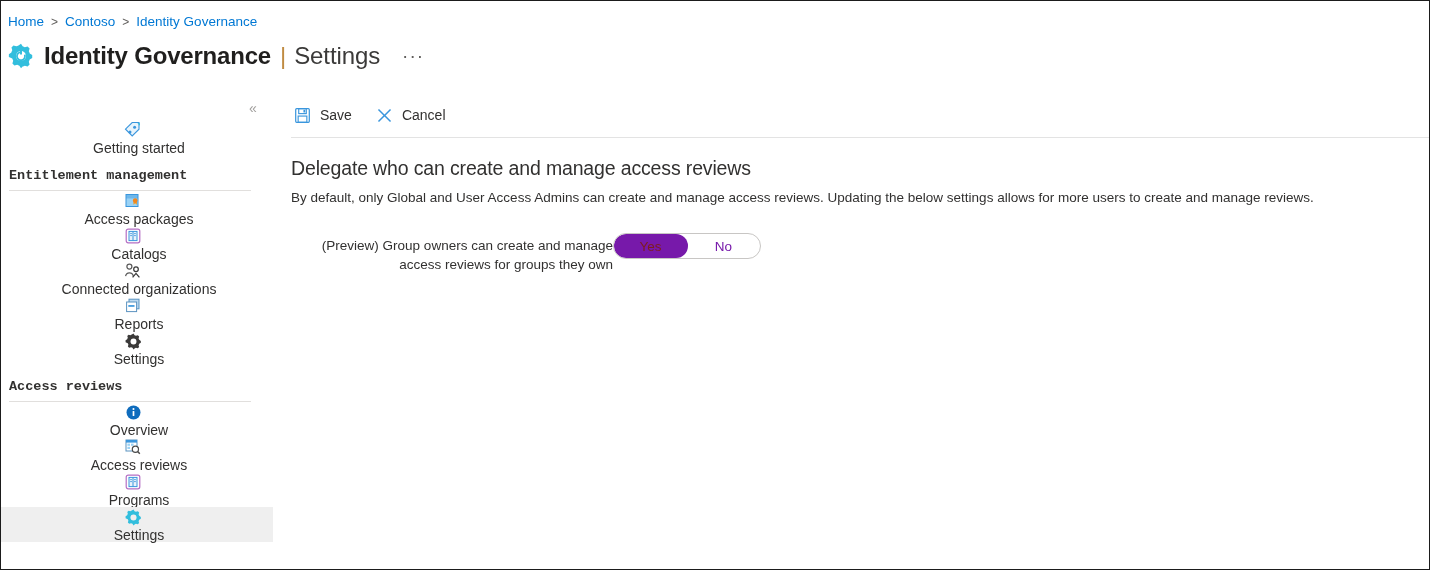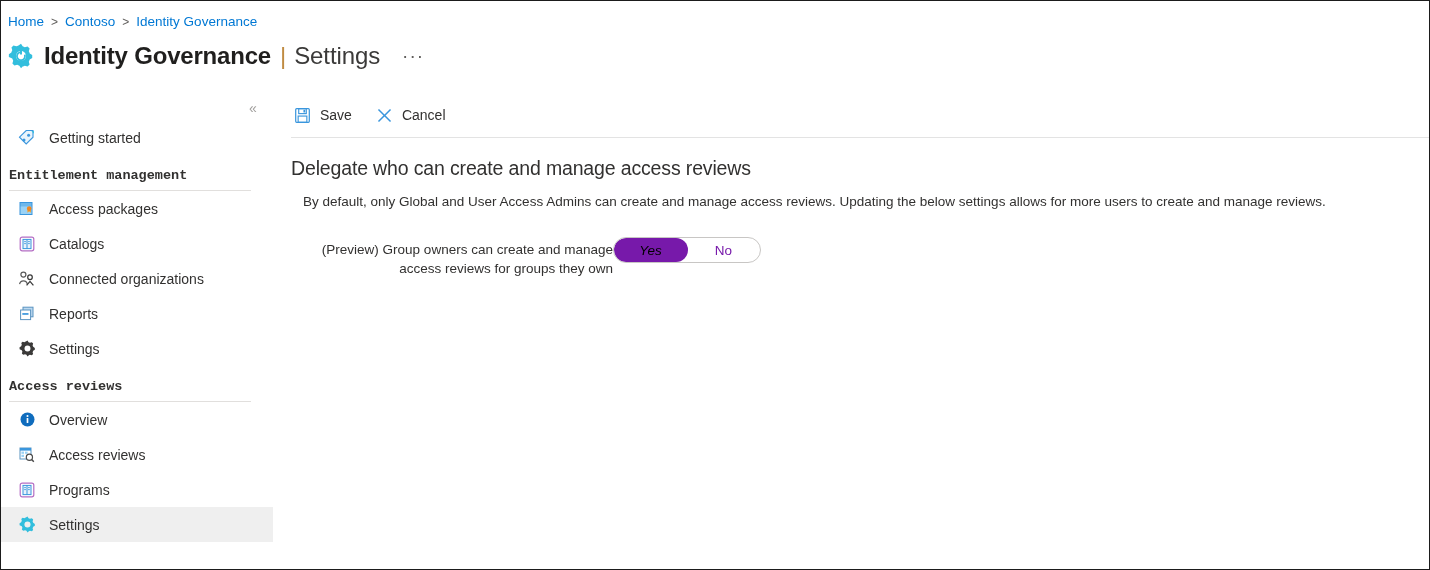--- a/index.html
+++ b/index.html
@@ -110,24 +110,25 @@
     color: #a19f9d;
     font-size: 14px;
     cursor: pointer;
     user-select: none;
   }
   .nav-item {
     position: relative;
     height: 35px;
     display: flex;
     align-items: center;
-    padding-left: 16px;
+    padding-left: 4px;
     cursor: pointer;
     font-size: 14px;
     color: #323130;
+    flex-direction: column;
   }
   .nav-item.selected { background: #efefef; }
   .nav-icon {
     width: 20px;
     height: 20px;
     flex: 0 0 20px;
     margin-right: 12px;
     display: flex;
     align-items: center;
     justify-content: center;
@@ -215,21 +216,21 @@
     font-weight: 400;
     color: #323130;
     letter-spacing: -0.15px;
     margin: 0 0 8px 0;
     line-height: 24px;
   }
   #section-desc {
     font-size: 13.5px;
     color: #323130;
     line-height: 19px;
-    margin: 12px;
+    margin: 0;
     white-space: nowrap;
   }
 
   #setting-row {
     display: flex;
     align-items: flex-start;
     margin-top: 26px;
   }
   #setting-label {
     width: 322px;
@@ -256,22 +257,21 @@
     flex: 1 1 50%;
     height: 100%;
     display: flex;
     align-items: center;
     justify-content: center;
     font-size: 13.5px;
     position: relative;
     z-index: 2;
   }
   .tgl-opt.on {
-    color: #000000;
-    font-style: italic;
+    color: #7f1d1d;
   }
   .tgl-opt.off {
     color: #7719aa;
   }
   #tgl-thumb {
     position: absolute;
     left: 0;
     top: 0;
     width: 74px;
     height: 100%;

